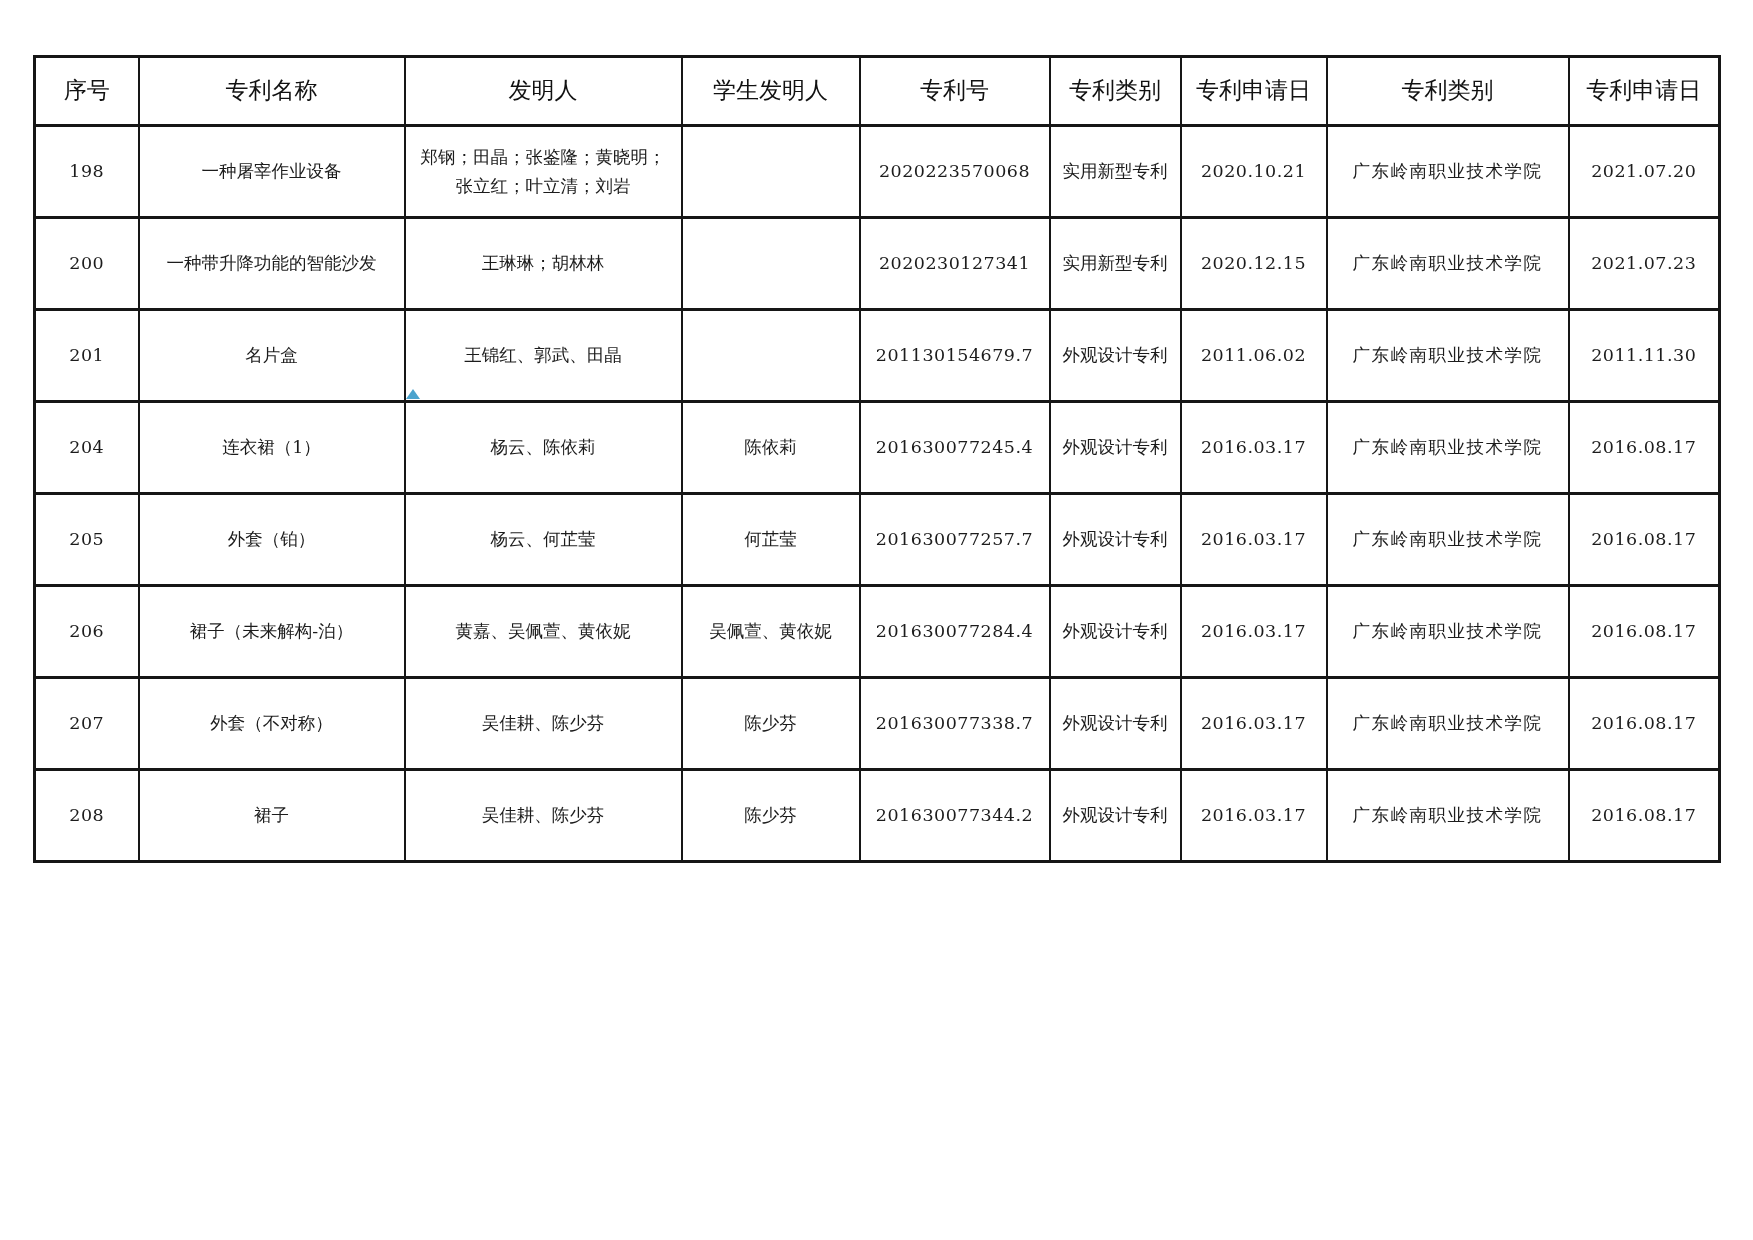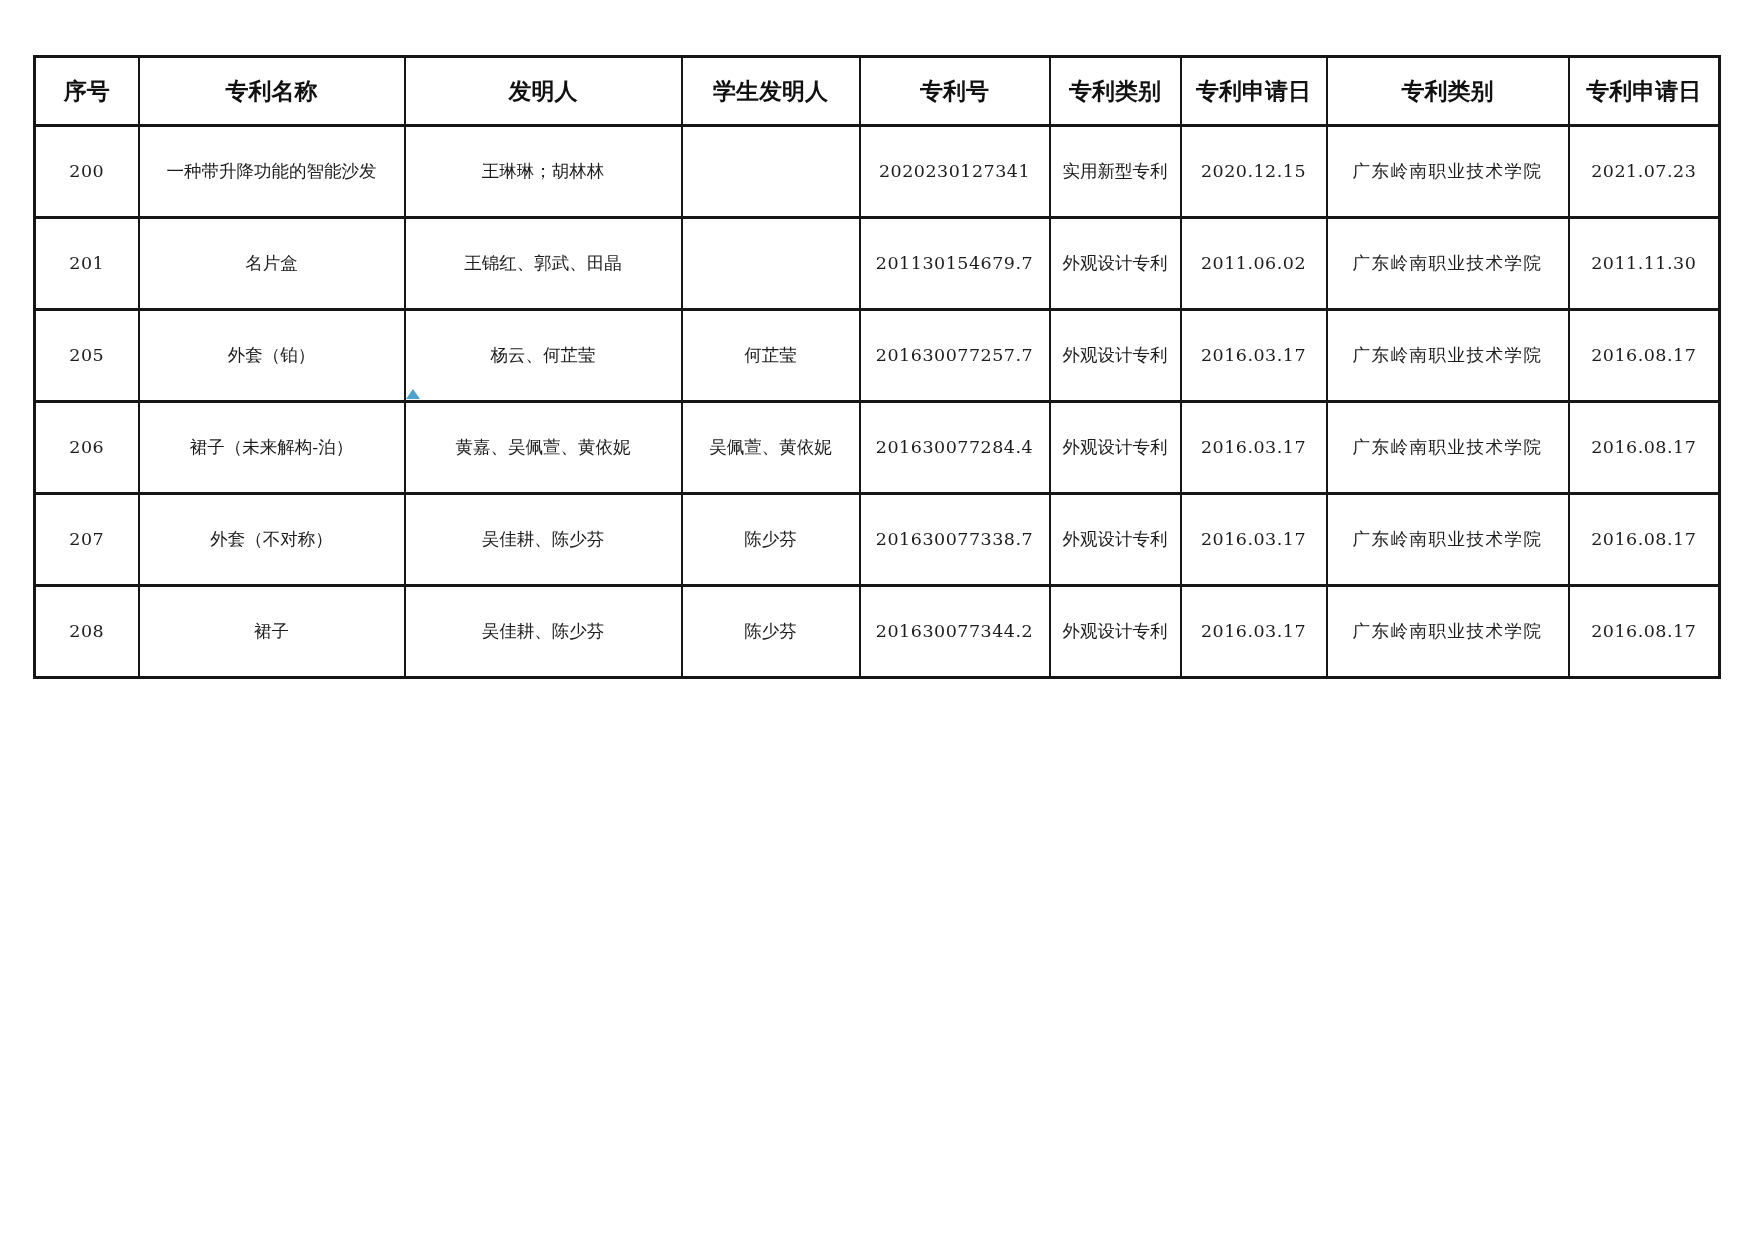--- a/index.html
+++ b/index.html
@@ -36,21 +36,21 @@
     text-align: center;
     vertical-align: middle;
     padding: 2px 6px;
     overflow: hidden;
     white-space: pre-line;
     line-height: 1.65;
   }
   .patent-table th {
     height: 62px;
     font-size: 23px;
-    font-weight: bold;
+    font-weight: normal;
     color: #111111;
     margin-left: 20px;
   }
   .patent-table td {
     height: 85px;
     font-size: 17.5px;
   }
   
   col.c-no        { width: 104px; }
   col.c-name      { width: 266px; }
@@ -102,20 +102,32 @@
         <th>学生发明人</th>
         <th>专利号</th>
         <th>专利类别</th>
         <th>专利申请日</th>
         <th>专利类别</th>
         <th>专利申请日</th>
       </tr>
     </thead>
     <tbody id="table-body">
         <tr>
+    <td class="cell-no">198</td>
+    <td class="cell-patent-name">一种屠宰作业设备</td>
+    <td class="cell-inventors">郑钢；田晶；张鉴隆；黄晓明；
+张立红；叶立清；刘岩</td>
+    <td class="cell-student-inventors"></td>
+    <td class="cell-patent-no">2020223570068</td>
+    <td class="cell-category">实用新型专利</td>
+    <td class="cell-apply-date">2020.10.21</td>
+    <td class="cell-owner">广东岭南职业技术学院</td>
+    <td class="cell-publish-date">2021.07.20</td>
+  </tr>
+        <tr>
     <td class="cell-no">200</td>
     <td class="cell-patent-name">一种带升降功能的智能沙发</td>
     <td class="cell-inventors">王琳琳；胡林林</td>
     <td class="cell-student-inventors"></td>
     <td class="cell-patent-no">2020230127341</td>
     <td class="cell-category">实用新型专利</td>
     <td class="cell-apply-date">2020.12.15</td>
     <td class="cell-owner">广东岭南职业技术学院</td>
     <td class="cell-publish-date">2021.07.23</td>
   </tr>
@@ -124,20 +136,31 @@
     <td class="cell-patent-name">名片盒</td>
     <td class="cell-inventors">王锦红、郭武、田晶</td>
     <td class="cell-student-inventors"></td>
     <td class="cell-patent-no">201130154679.7</td>
     <td class="cell-category">外观设计专利</td>
     <td class="cell-apply-date">2011.06.02</td>
     <td class="cell-owner">广东岭南职业技术学院</td>
     <td class="cell-publish-date">2011.11.30</td>
   </tr>
         <tr>
+    <td class="cell-no">204</td>
+    <td class="cell-patent-name">连衣裙（1）</td>
+    <td class="cell-inventors">杨云、陈依莉</td>
+    <td class="cell-student-inventors">陈依莉</td>
+    <td class="cell-patent-no">201630077245.4</td>
+    <td class="cell-category">外观设计专利</td>
+    <td class="cell-apply-date">2016.03.17</td>
+    <td class="cell-owner">广东岭南职业技术学院</td>
+    <td class="cell-publish-date">2016.08.17</td>
+  </tr>
+        <tr>
     <td class="cell-no">205</td>
     <td class="cell-patent-name">外套（铂）</td>
     <td class="cell-inventors">杨云、何芷莹</td>
     <td class="cell-student-inventors">何芷莹</td>
     <td class="cell-patent-no">201630077257.7</td>
     <td class="cell-category">外观设计专利</td>
     <td class="cell-apply-date">2016.03.17</td>
     <td class="cell-owner">广东岭南职业技术学院</td>
     <td class="cell-publish-date">2016.08.17</td>
   </tr>

